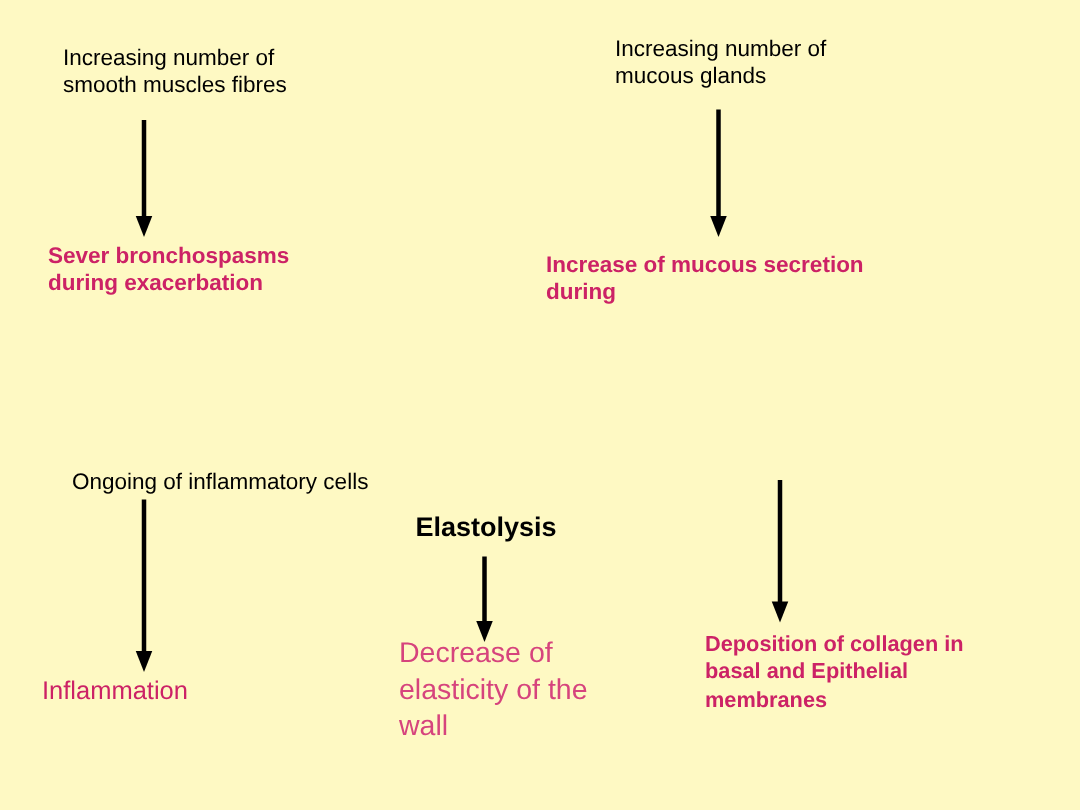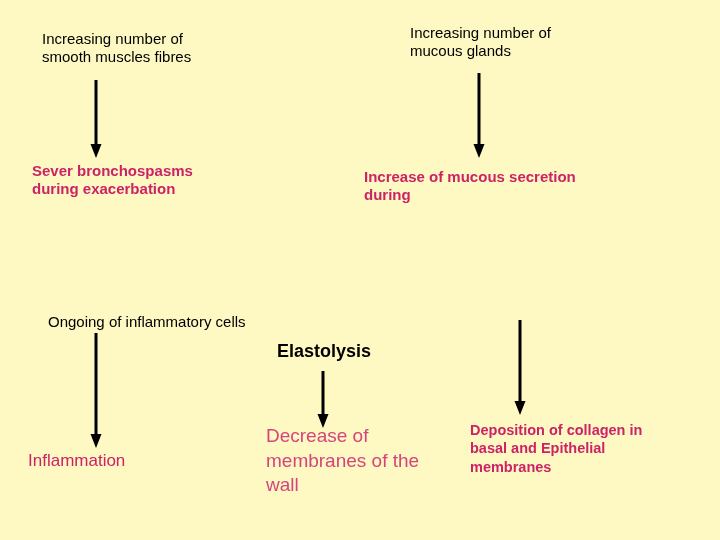--- a/index.html
+++ b/index.html
@@ -110,21 +110,21 @@
   <div class="node cause-bold-lg" style="left:277px; top:341px; width:180px;">Elastolysis</div>
 
   <div class="arrow" style="left:315px; top:371px;">
     <svg width="16" height="59" viewBox="0 0 16 59">
       <line x1="8" y1="0" x2="8" y2="47" stroke="#000000" stroke-width="3"></line>
       <polygon points="8,57 2.5,43 13.5,43" fill="#000000"></polygon>
     </svg>
   </div>
 
   <div class="node effect-light" style="left:266px; top:424px; width:160px;">Decrease of
-membranes of the
+elasticity of the
 wall</div>
 
 
   <div class="arrow" style="left:512px; top:320px;">
     <svg width="16" height="97" viewBox="0 0 16 97">
       <line x1="8" y1="0" x2="8" y2="85" stroke="#000000" stroke-width="3"></line>
       <polygon points="8,95 2.5,81 13.5,81" fill="#000000"></polygon>
     </svg>
   </div>
 

